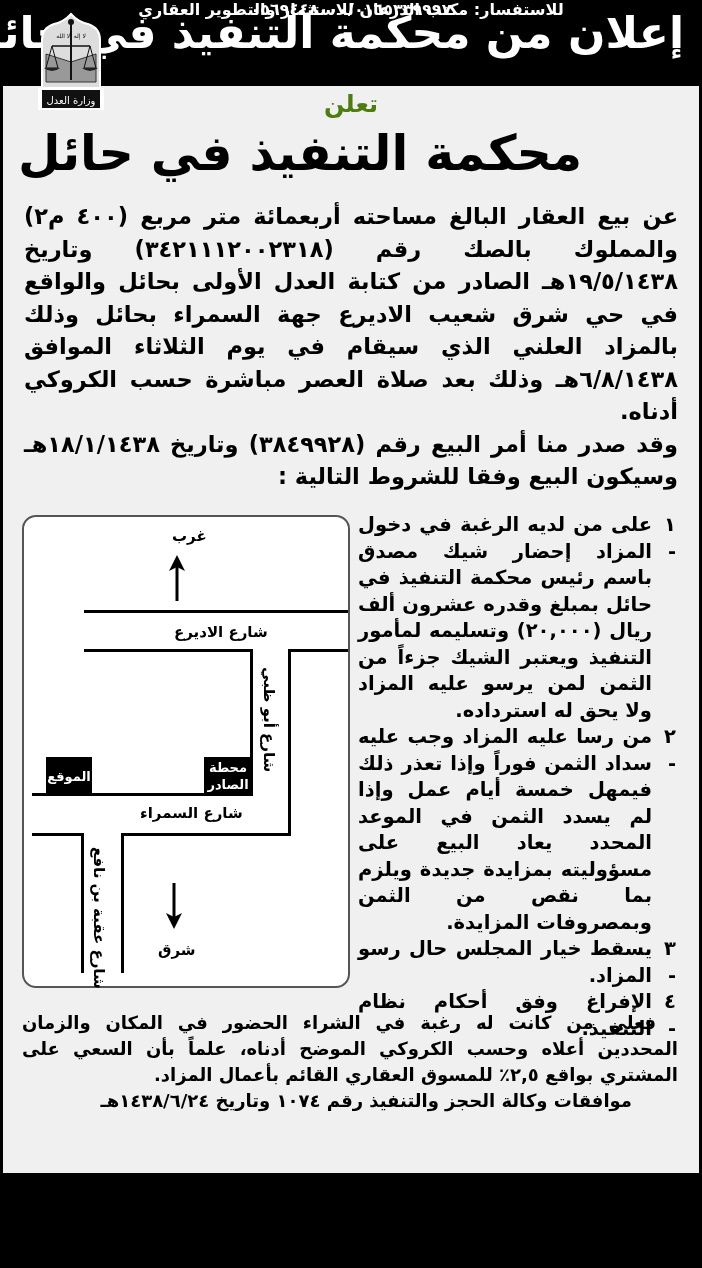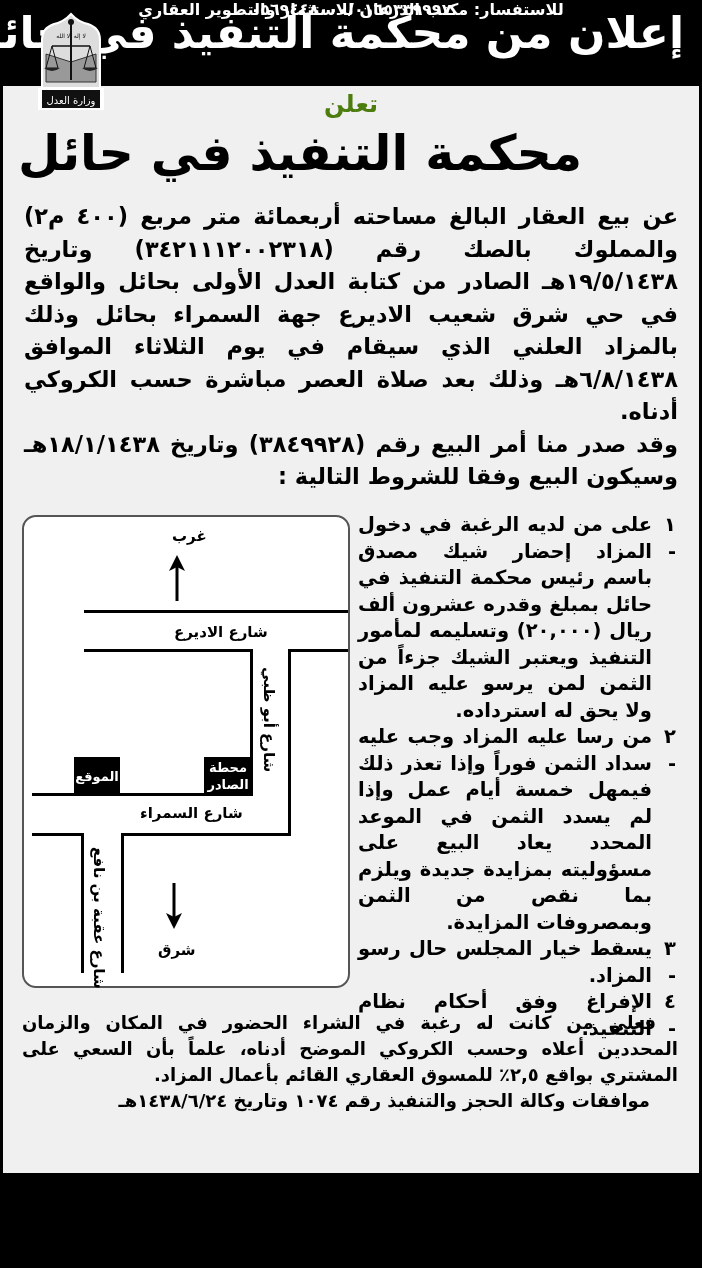--- a/index.html
+++ b/index.html
@@ -21,21 +21,21 @@
   .cond .txt { flex:1; text-align:justify; text-align-last:justify; }
   .cond .txt.last-left { text-align-last:right; }
   .cond.short .txt { text-align-last:right; }
   .map { position:absolute; left:22px; top:515px; width:324px; height:469px; background:#fff; border:2px solid #555; border-radius:14px; }
   .map .ln { position:absolute; background:#000; }
   .map .lbl { position:absolute; font-weight:bold; color:#000; font-size:15px; direction:rtl; white-space:nowrap; }
   .map .blk { position:absolute; background:#000; color:#fff; font-weight:bold; font-size:13px; text-align:center; direction:rtl; display:flex; align-items:center; justify-content:center; line-height:17px; }
   .map .vlbl { position:absolute; font-weight:bold; font-size:15px; white-space:nowrap; writing-mode:vertical-rl; direction:rtl; }
   .closing { position:absolute; left:22px; right:24px; top:1010px; direction:rtl; font-weight:bold; font-size:18px; line-height:26px; color:#000; }
   .closing .para { text-align:justify; text-align-last:right; }
-  .closing .approval { margin-right:28px; }
+  .closing .approval { margin-right:46px; }
   .closing .sign { margin-right:230px; }
   .footer { position:absolute; left:0; width:702px; text-align:center; color:#fff; font-weight:bold; direction:rtl; }
 </style>
 </head>
 <body>
 
 <div class="header-title">إعلان من محكمة التنفيذ في حائل</div>
 
 <div class="logo">
   <svg width="66" height="100" viewBox="0 0 66 100">
@@ -106,21 +106,21 @@
 
   <div class="ln" style="left:8px; top:276px; width:221px; height:3px;"></div>
   <div class="ln" style="left:8px; top:316px; width:51px; height:3px;"></div>
   <div class="ln" style="left:97px; top:316px; width:170px; height:3px;"></div>
   <div class="lbl" style="left:116px; top:287px;">شارع السمراء</div>
 
   <div class="ln" style="left:57px; top:316px; width:3px; height:140px;"></div>
   <div class="ln" style="left:97px; top:316px; width:3px; height:140px;"></div>
   <div class="vlbl" style="left:66px; top:330px;">شارع عقبة بن نافع</div>
 
-  <div class="blk" style="left:22px; top:240px; width:46px; height:38px;margin-left:28px;">
+  <div class="blk" style="left:22px; top:240px; width:46px; height:38px;">
     <span>الموقع</span>
   </div>
   <div class="blk" style="left:180px; top:240px; width:48px; height:38px; flex-direction:column;">
     <span>محطة</span>
     <span>الصادر</span>
   </div>
 
   <div style="position:absolute; left:140px; top:366px;">
     <svg width="20" height="46" viewBox="0 0 20 46">
         <line x1="10" y1="0" x2="10" y2="36" stroke="#000" stroke-width="3"></line>

